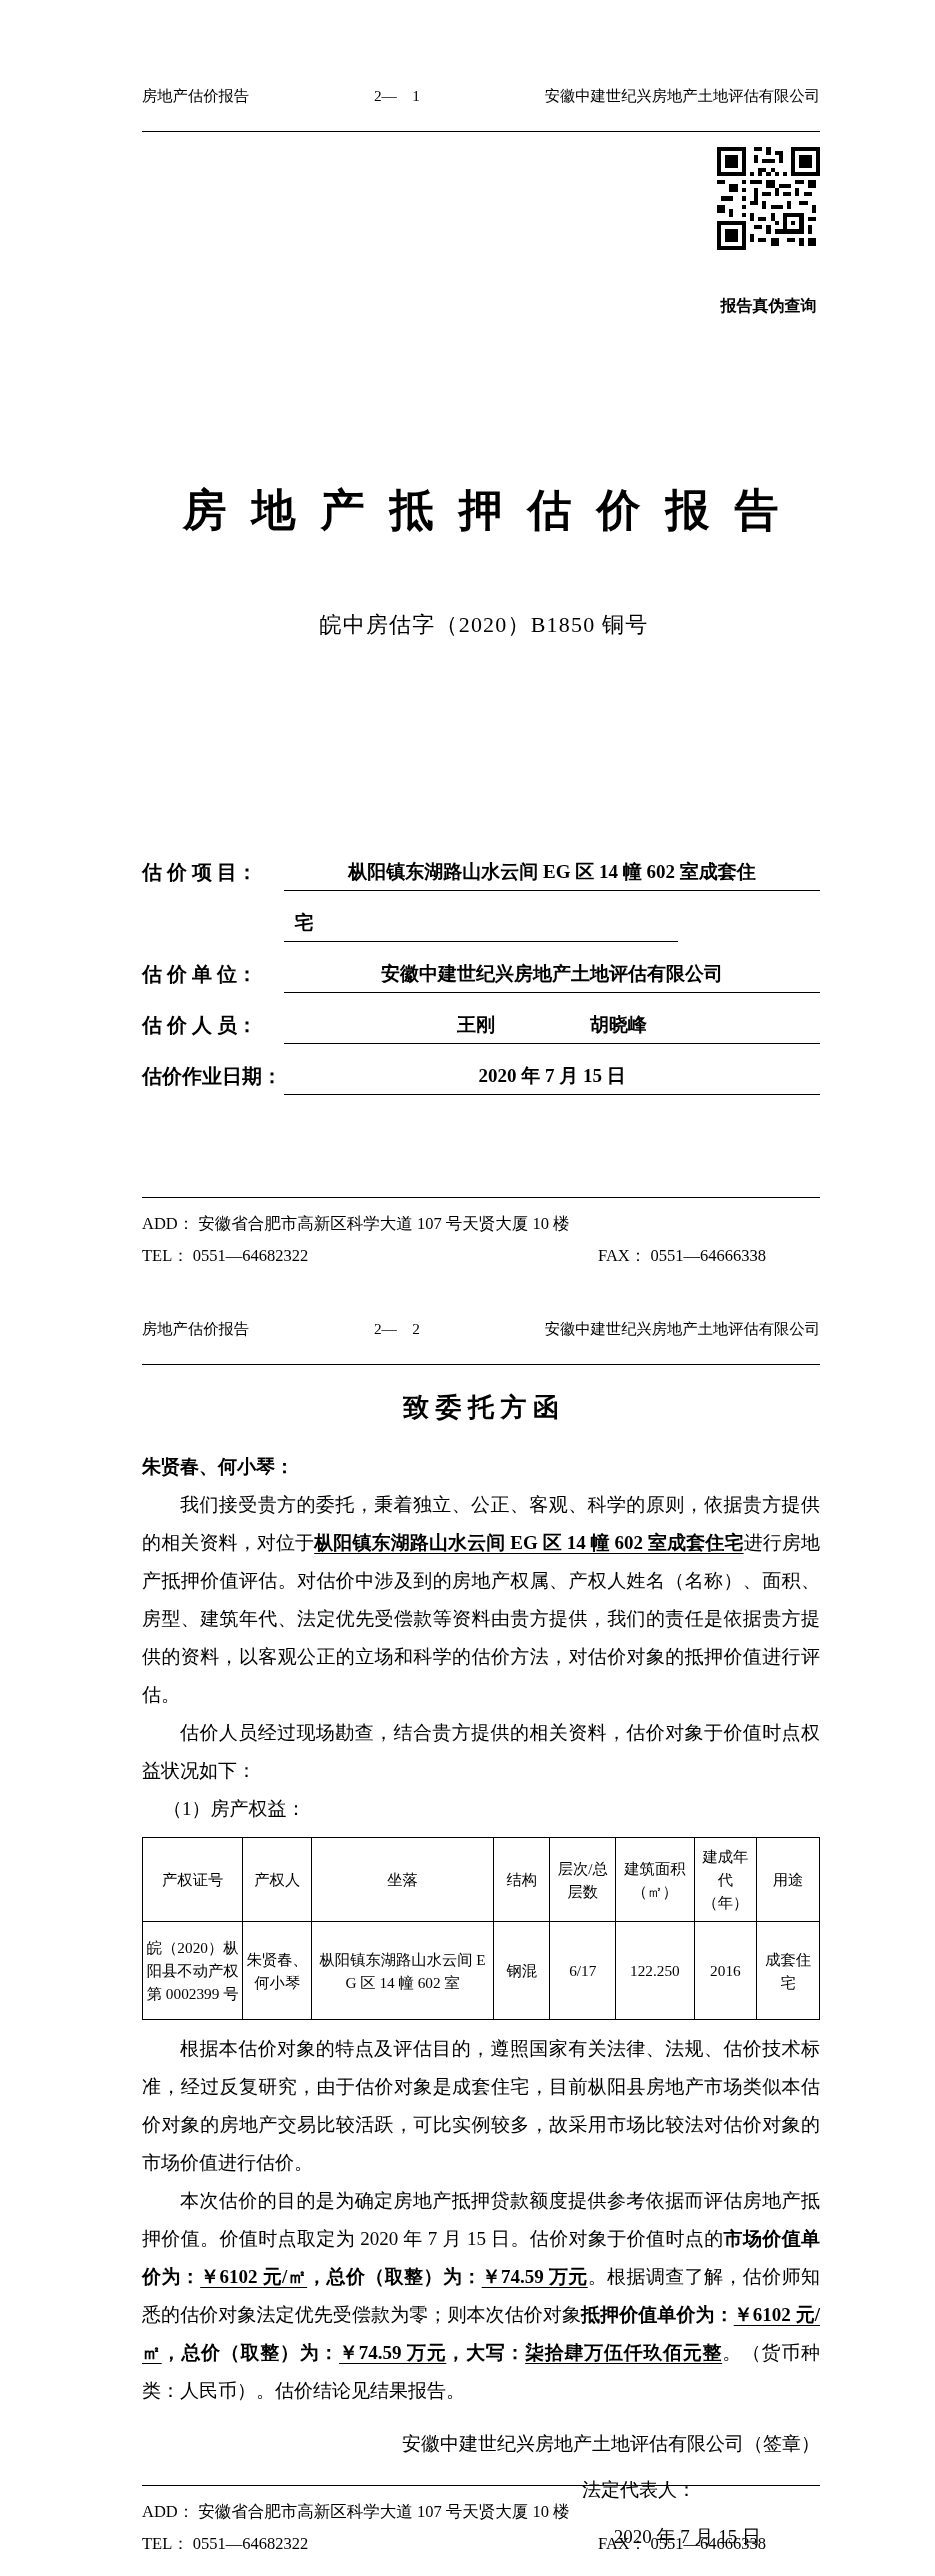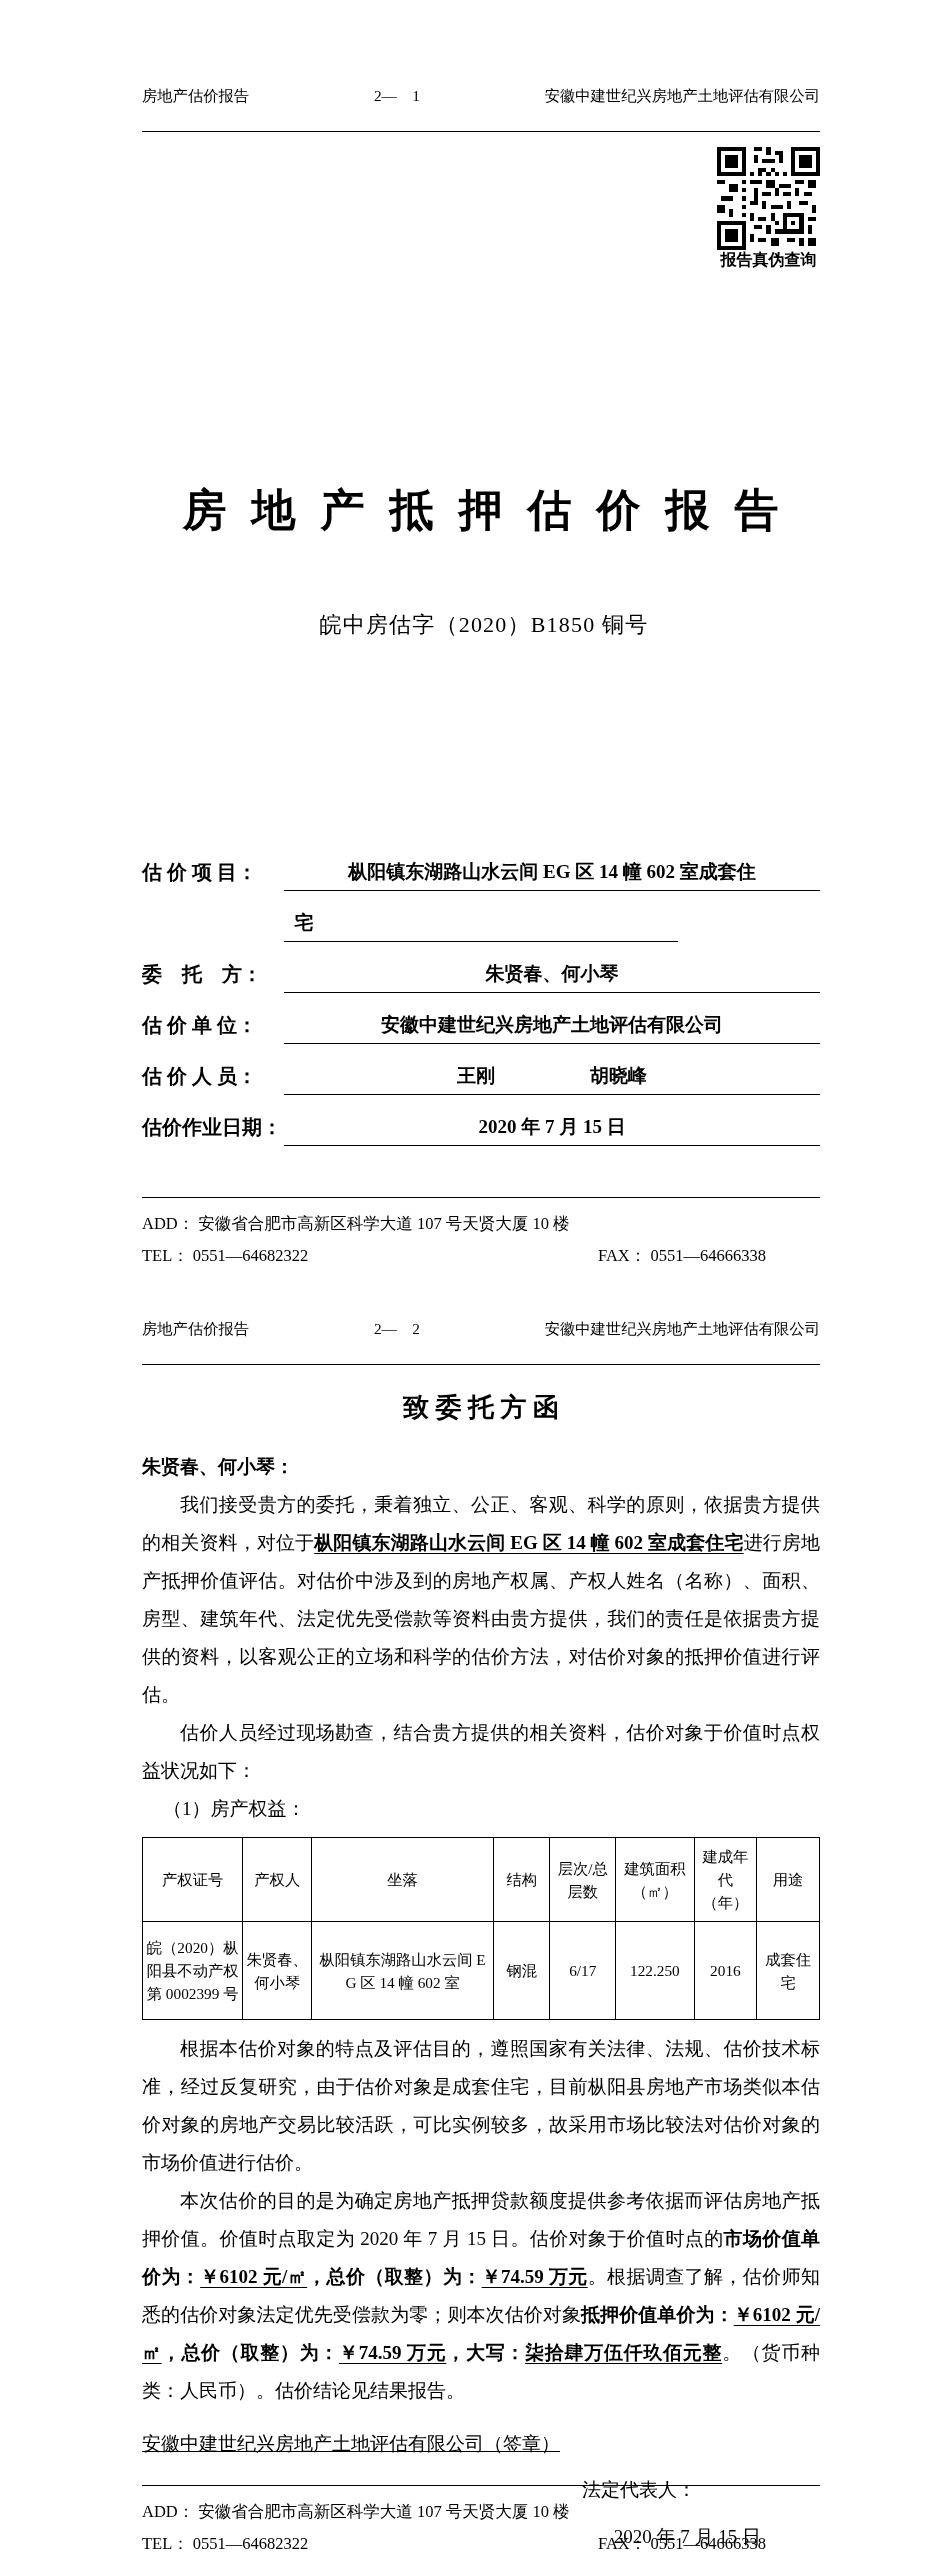--- a/index.html
+++ b/index.html
@@ -19,21 +19,21 @@
   .doc-header{display:flex;align-items:baseline;border-bottom:1.2px solid #000;padding-bottom:24px;font-size:15.3px;}
   .doc-header .hl{white-space:nowrap;}
   .doc-header .hc{flex:1;text-align:center;white-space:nowrap;}
   .doc-header .hr{white-space:nowrap;}
   .pos-header{top:86px;}
   #page2 .pos-header{top:31px;}
 
   
   .qr-block{position:absolute;top:147px;right:116px;width:103px;text-align:center;}
   .qr-svg{width:103px;height:103px;display:block;}
-  .qr-caption{font-size:16px;font-weight:bold;white-space:nowrap;}
+  .qr-caption{margin-top:46px;font-size:16px;font-weight:bold;white-space:nowrap;}
 
   
   .main-title{top:481px;font-size:44px;font-weight:bold;letter-spacing:7px;white-space:nowrap;}
   .sub-title{top:610px;font-size:22px;letter-spacing:1.2px;}
 
   .cover-form{top:840px;}
   .f-row{display:flex;align-items:flex-end;height:51px;}
   .f-label{flex:0 0 142px;font-size:20px;font-weight:bold;white-space:nowrap;padding-bottom:4.7px;}
   .f-value{flex:1;border-bottom:1.8px solid #000;text-align:center;font-size:19px;font-weight:bold;padding-bottom:4.7px;min-height:26px;}
   .f-value-partial{flex:0 0 383px;text-align:left;padding-left:10.6px;}
@@ -61,21 +61,21 @@
   .rights th:nth-child(2){width:10%;margin-top:44px;}
   .rights th:nth-child(3){width:28%;}
   .rights th:nth-child(4){width:8%;}
   .rights th:nth-child(5){width:9.5%;}
   .rights th:nth-child(6){width:11.5%;}
   .rights th:nth-child(7){width:9%;}
   .rights th:nth-child(8){width:9%;}
 
   .sig{margin-top:15.3px;}
   .sig div{line-height:38px;}
-  .sig-company{text-align:left;margin-top:0;text-decoration:underline;}
+  .sig-company{text-align:right;margin-top:0;}
   .sig-legal{text-align:right;padding-right:124px;margin-top:8.3px;}
   .sig-date{text-align:right;padding-right:59px;margin-top:8.3px;}
 </style>
 </head>
 <body>
 
 <div class="sheet" id="page1">
 
   <div class="block pos-header doc-header">
     <span class="hl">房地产估价报告</span>
@@ -166,24 +166,20 @@
     <div class="f-row">
       <span class="f-label">估 价 项 目：</span>
       <span class="f-value">枞阳镇东湖路山水云间 EG 区 14 幢 602 室成套住</span>
     </div>
     <div class="f-row">
       <span class="f-label"></span>
       <span class="f-value f-value-partial">宅</span>
       <span class="f-rest"></span>
     </div>
     <div class="f-row">
-      <span class="f-label">委　托　方：</span>
-      <span class="f-value">朱贤春、何小琴</span>
-    </div>
-    <div class="f-row">
       <span class="f-label">估 价 单 位：</span>
       <span class="f-value">安徽中建世纪兴房地产土地评估有限公司</span>
     </div>
     <div class="f-row">
       <span class="f-label">估 价 人 员：</span>
       <span class="f-value">王刚　　　　　胡晓峰</span>
     </div>
     <div class="f-row">
       <span class="f-label">估价作业日期：</span>
       <span class="f-value">2020 年 7 月 15 日</span>

